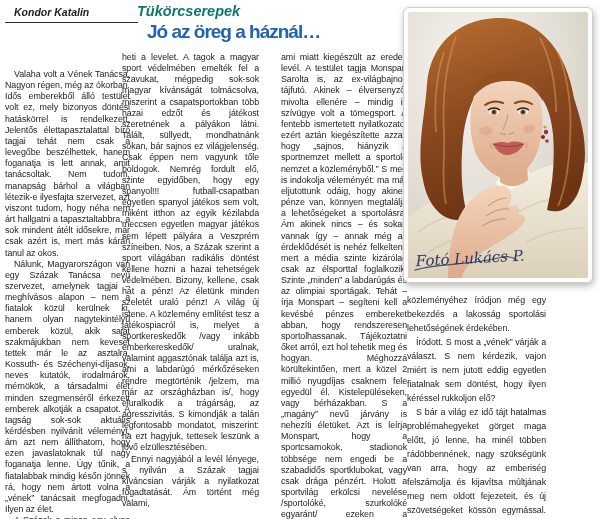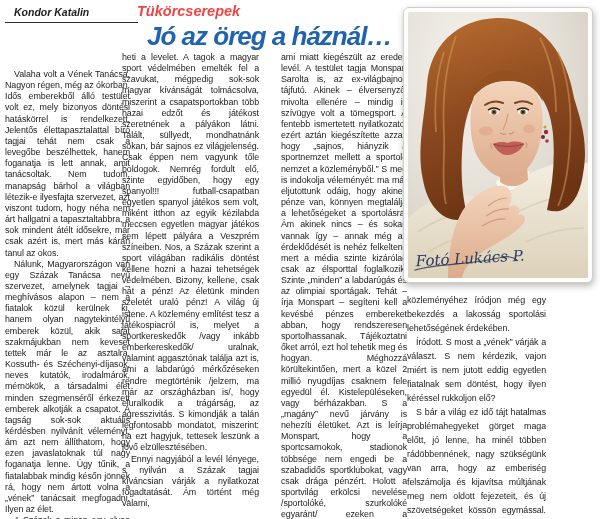--- a/index.html
+++ b/index.html
@@ -7,25 +7,25 @@
     position:relative; width:600px; height:519px; background:#ffffff;
     font-family:"Liberation Sans", sans-serif; color:#1c1c1c; overflow:hidden;
   }
   .byline {
     position:absolute; left:5px; top:4px; width:124px;
     font-style:italic; font-weight:bold; font-size:10.5px;
     padding:2px 0 4px 9px; border-bottom:1.8px solid #2b2b2b;
   }
   .rubric {
     position:absolute; left:137px; top:3px;
-    font-weight:bold; font-style:italic; font-size:14.5px; color:#ef4444;
+    font-weight:bold; font-style:italic; font-size:14.5px; color:#0f766e;
   }
   .headline {
     position:absolute; left:147px; top:21px;
-    font-weight:bold; font-style:italic; font-size:26px; letter-spacing:-1px;
+    font-weight:bold; font-size:19px; letter-spacing:-1px;
     white-space:nowrap;
   }
   .col {
     position:absolute; text-align:justify;
     font-size:8.9px; line-height:11.15px; letter-spacing:-0.08px;
     overflow:hidden;
   }
   .col p { margin:0; }
   .col p.ind { text-indent:9px; }
   #col1 { left:5px;   top:45px;  width:125px; height:474px;margin-top:24px; }

